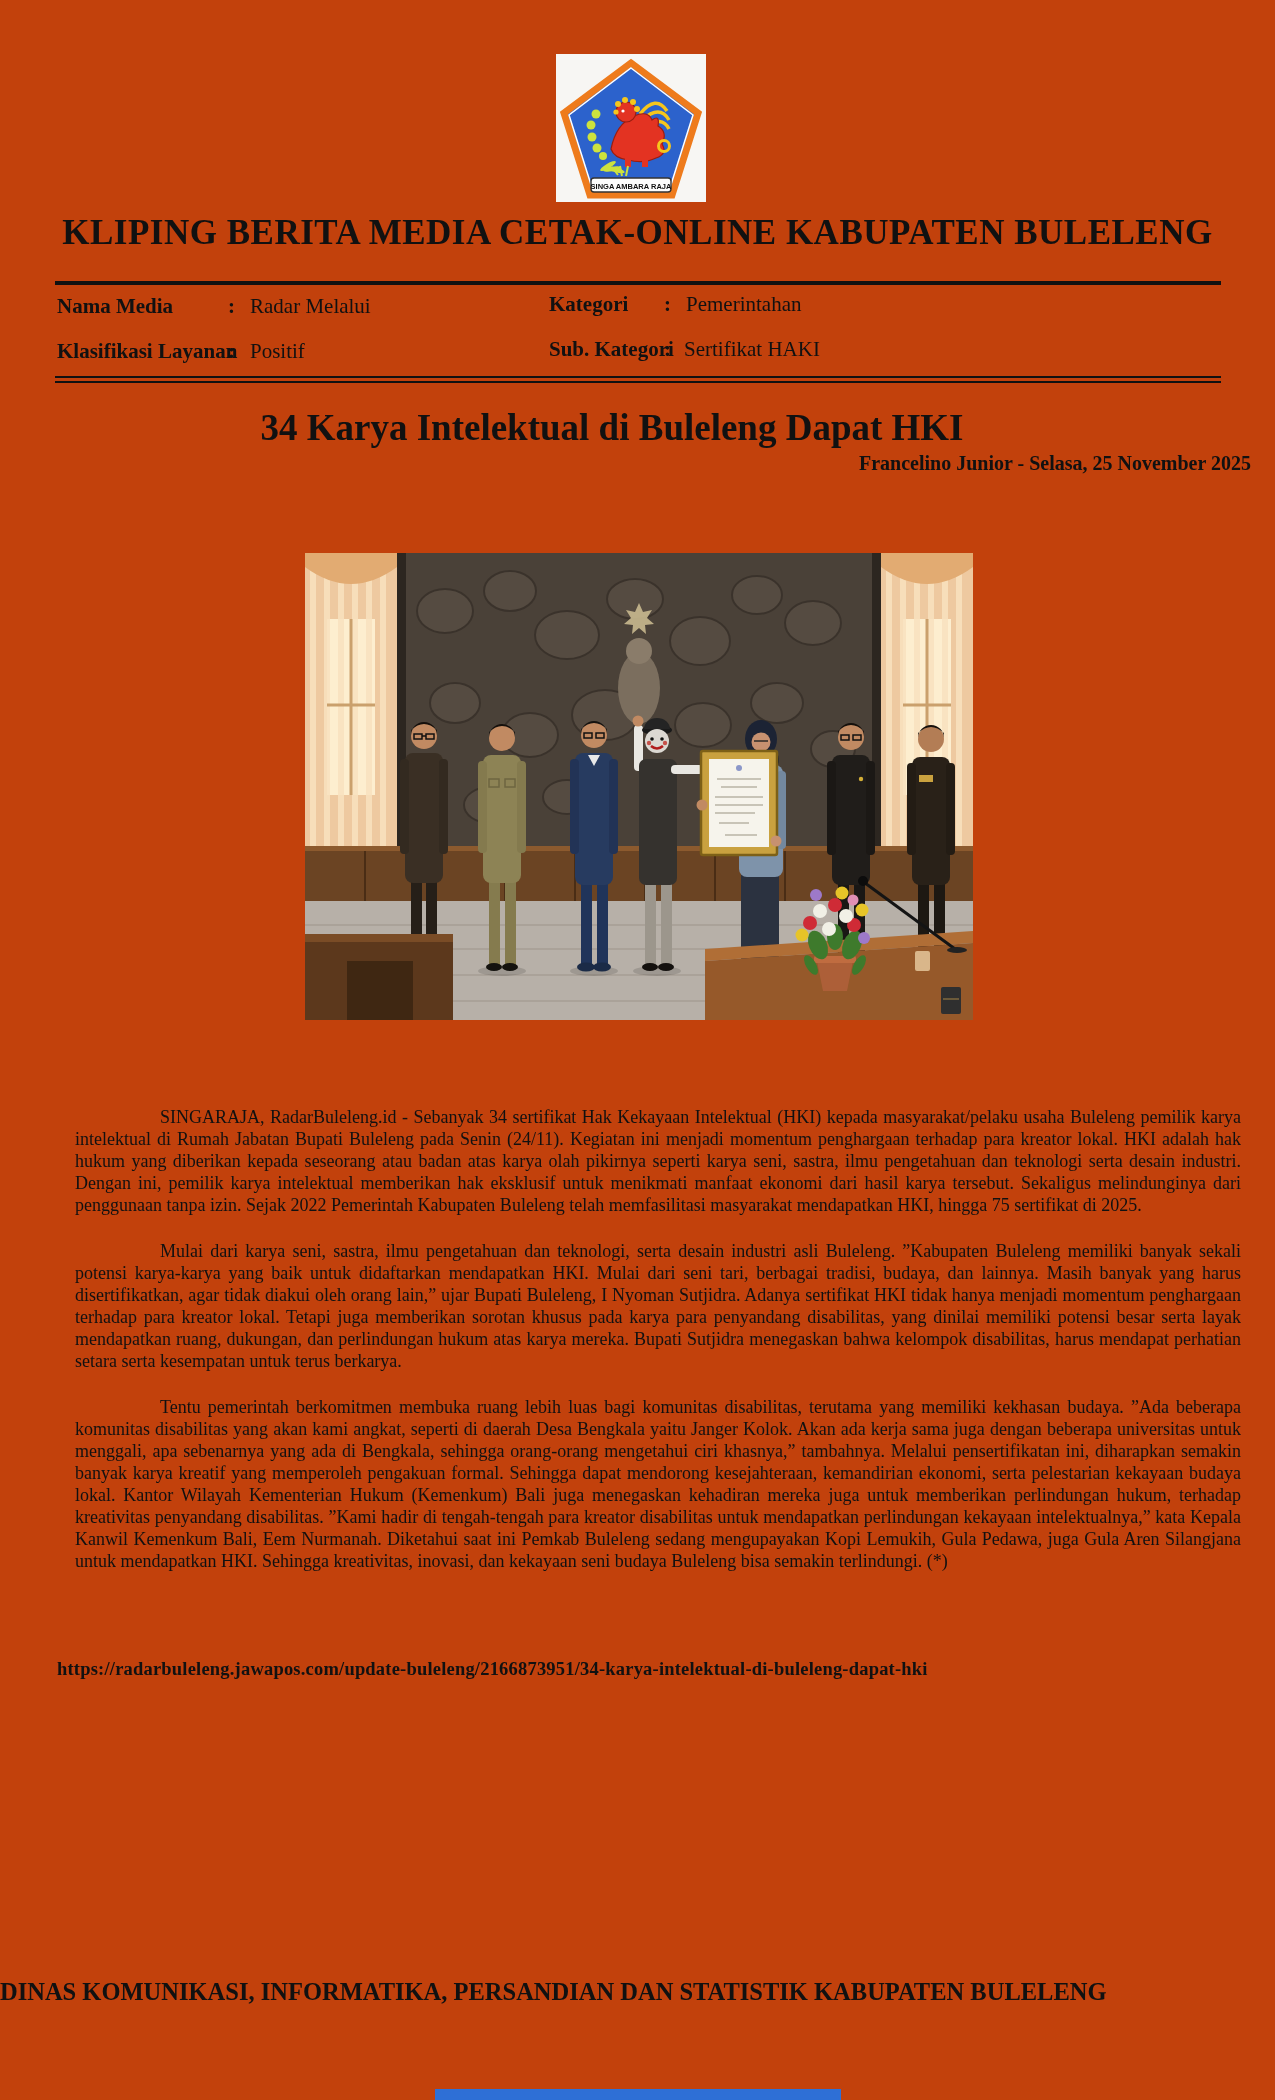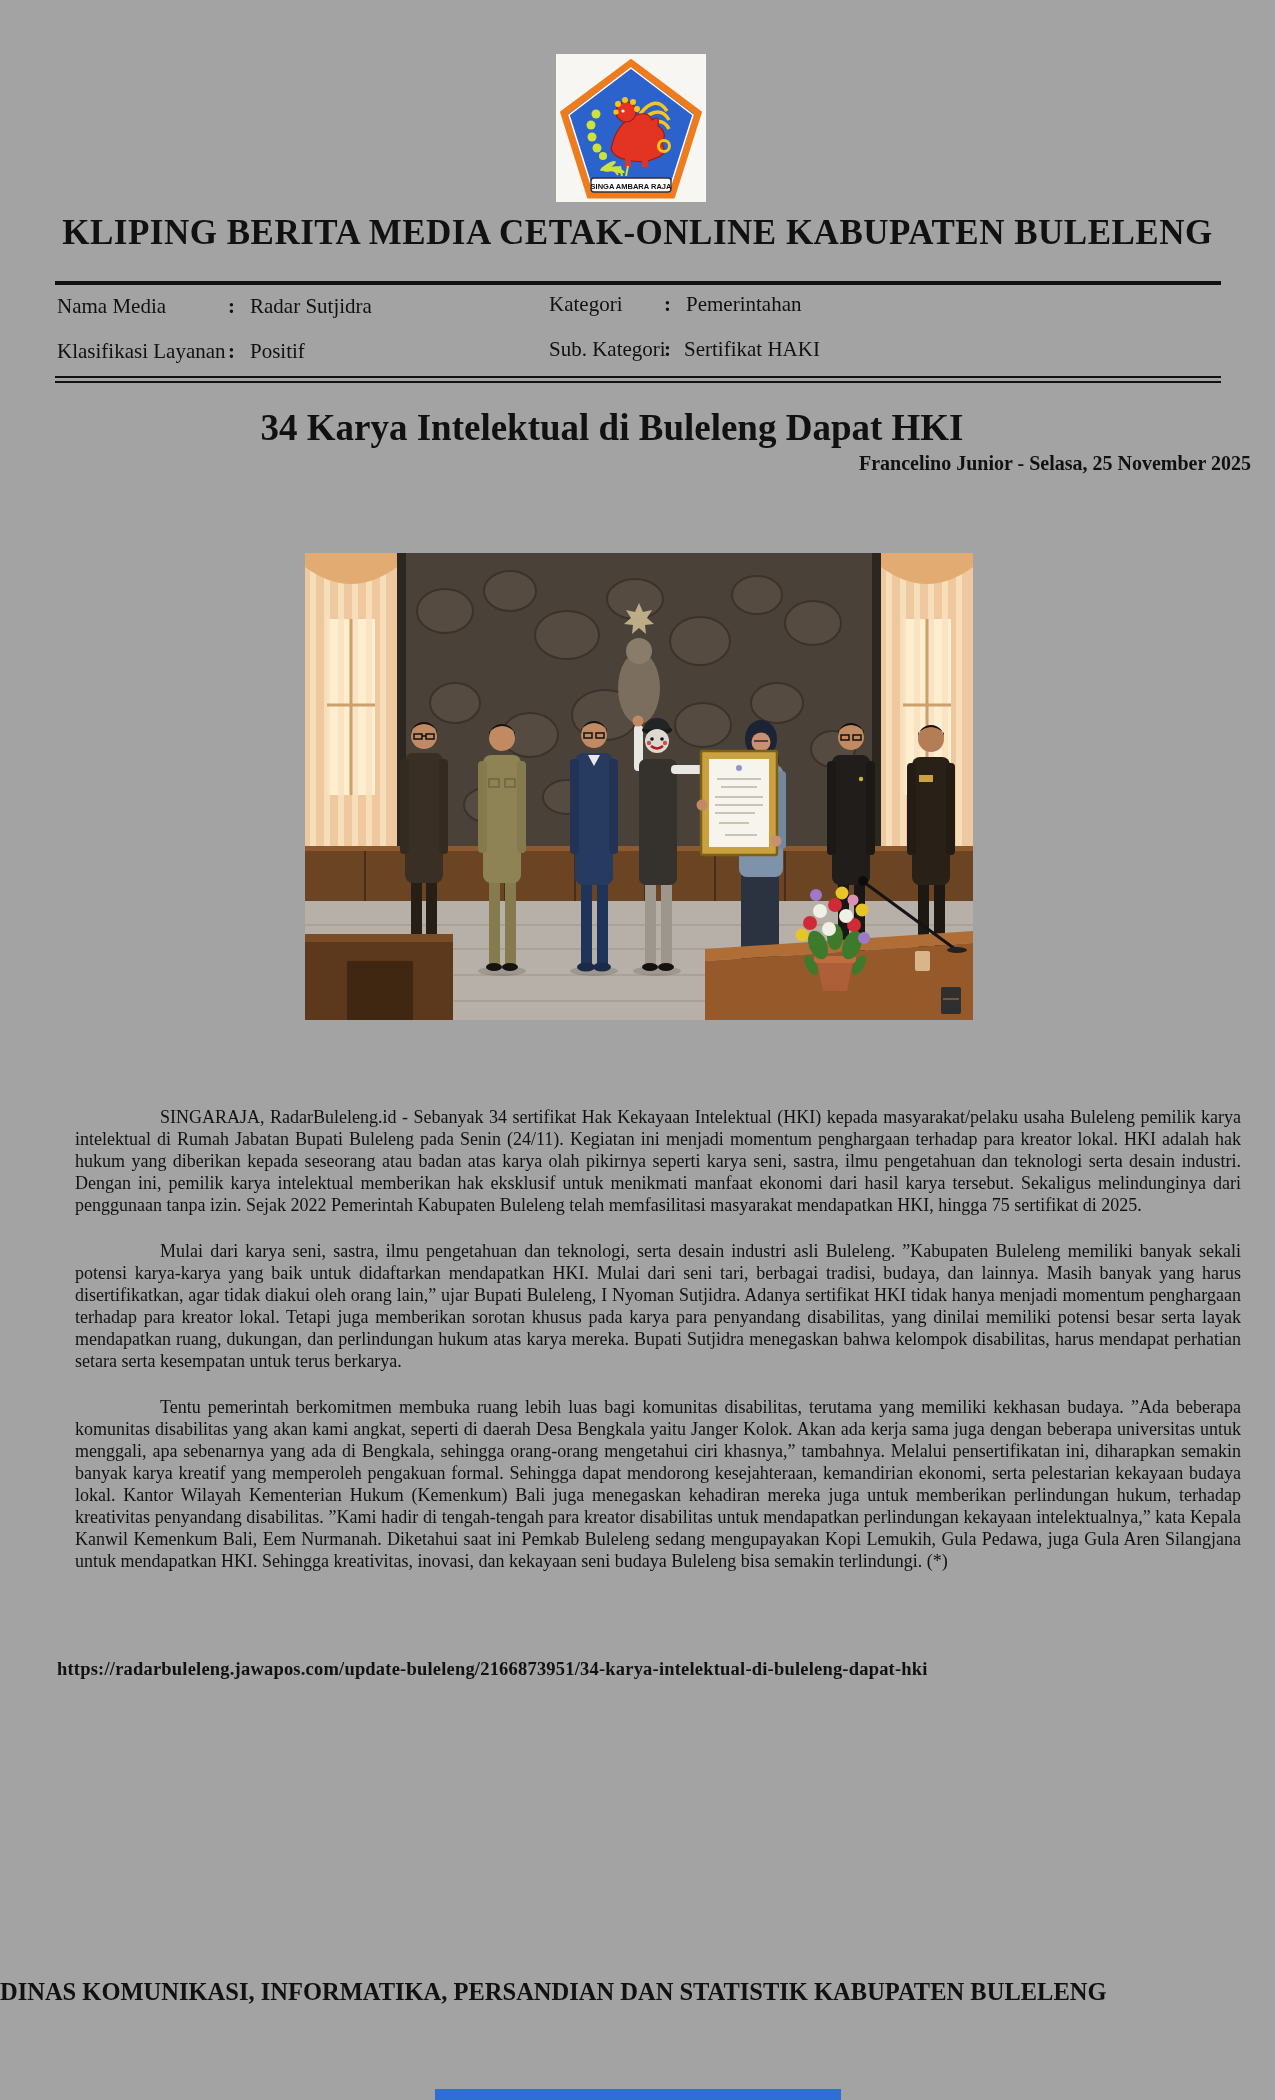--- a/index.html
+++ b/index.html
@@ -1,27 +1,27 @@
 <!DOCTYPE html>
 <html><head>
 <meta charset="utf-8">
 <style>
   html,body{margin:0;padding:0;background:#fff;}
   #page{
-    position:relative;width:1275px;height:2100px;background:#a3a3a3;
+    position:relative;width:1275px;height:2100px;background:#c2410c;
     font-family:"Liberation Serif","DejaVu Serif",serif;color:#111;overflow:hidden;
   }
   .abs{position:absolute;}
   .doc-title{
     left:0;top:213px;width:1275px;text-align:center;
     font-size:35px;font-weight:bold;letter-spacing:.5px;white-space:nowrap;
   }
   .rule-top{left:55px;top:281px;width:1166px;height:4px;background:#111;}
   .rule-mid{left:55px;top:376px;width:1166px;height:7px;border-top:2px solid #111;border-bottom:2px solid #111;box-sizing:border-box;}
-  .meta-label{font-size:21px;font-weight:normal;white-space:nowrap;}
+  .meta-label{font-size:21px;font-weight:bold;white-space:nowrap;}
   .meta-colon{font-size:21px;font-weight:bold;}
   .meta-value{font-size:21px;white-space:nowrap;}
   .art-title{left:0;top:406px;width:1224px;text-align:center;font-size:37px;font-weight:bold;white-space:nowrap;}
   .art-byline{left:0;top:452px;width:1251px;text-align:right;font-size:20px;font-weight:bold;}
   .photo{left:305px;top:553px;width:668px;height:467px;}
   .bodytext{left:55px;top:1106px;width:1166px;font-size:18px;line-height:22px;text-align:justify;margin-left:20px;}
   .bodytext p{margin:0 0 24px 0;text-indent:85px;}
   .article-url{left:57px;top:1659px;font-size:18.5px;font-weight:bold;letter-spacing:.2px;color:#111;text-decoration:none;}
   .footer-1{left:0;top:1950px;width:1275px;text-align:center;font-family:"Liberation Sans","DejaVu Sans",sans-serif;font-size:19px;color:#1a1a1a;}
   .footer-2{left:0;top:1978px;width:1058px;text-align:center;font-size:24.5px;font-weight:bold;white-space:nowrap;}
@@ -79,21 +79,21 @@
         <text x="75" y="134.5" text-anchor="middle" font-size="7.5" font-weight="bold" fill="#111" font-family="Liberation Sans, DejaVu Sans, sans-serif">SINGA AMBARA RAJA</text>
       </g>
     </svg>
   </div>
 
   <div class="abs doc-title">KLIPING BERITA MEDIA CETAK-ONLINE KABUPATEN BULELENG</div>
   <div class="abs rule-top"></div>
 
   <div class="abs meta-label" style="left:57px;top:294px;">Nama Media</div>
   <div class="abs meta-colon" style="left:228px;top:294px;">:</div>
-  <div class="abs meta-value" style="left:250px;top:294px;">Radar Sutjidra</div>
+  <div class="abs meta-value" style="left:250px;top:294px;">Radar Melalui</div>
   <div class="abs meta-label" style="left:549px;top:292px;">Kategori</div>
   <div class="abs meta-colon" style="left:664px;top:292px;">:</div>
   <div class="abs meta-value" style="left:686px;top:292px;">Pemerintahan</div>
 
   <div class="abs meta-label" style="left:57px;top:339px;">Klasifikasi Layanan</div>
   <div class="abs meta-colon" style="left:228px;top:339px;">:</div>
   <div class="abs meta-value" style="left:250px;top:339px;">Positif</div>
   <div class="abs meta-label" style="left:549px;top:337px;text-align:right;">Sub. Kategori</div>
   <div class="abs meta-colon" style="left:664px;top:337px;">:</div>
   <div class="abs meta-value" style="left:684px;top:337px;">Sertifikat HAKI</div>

